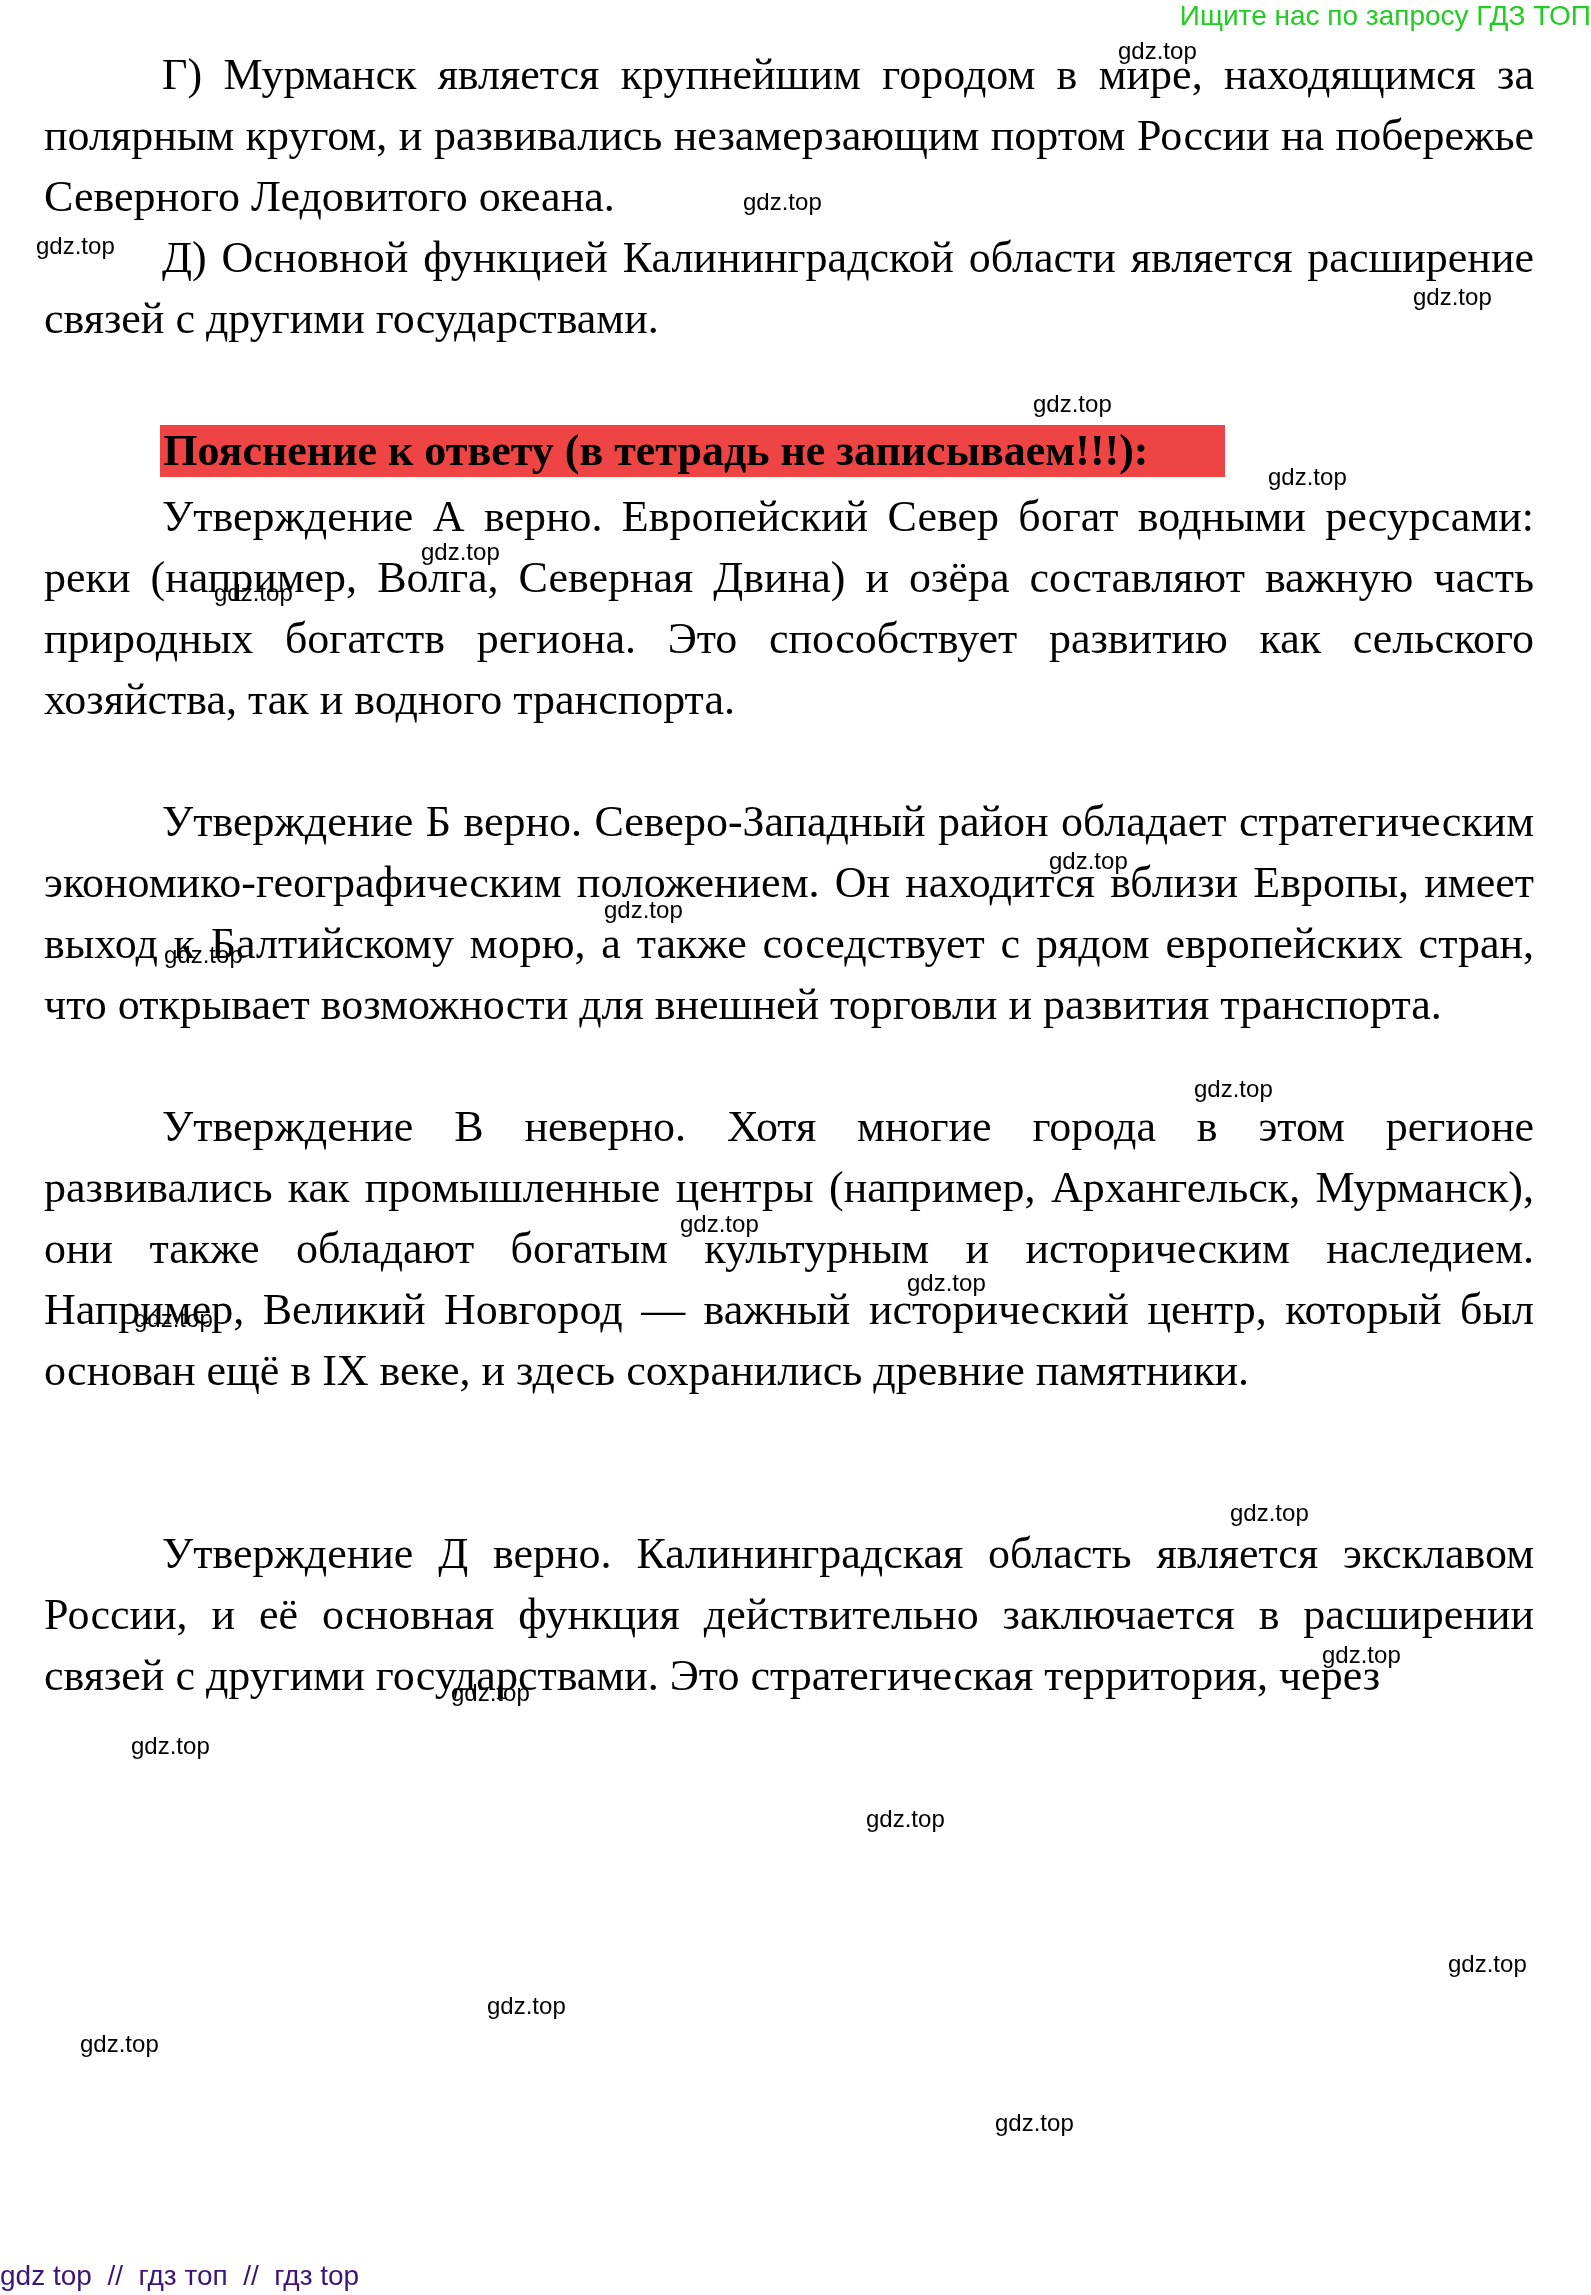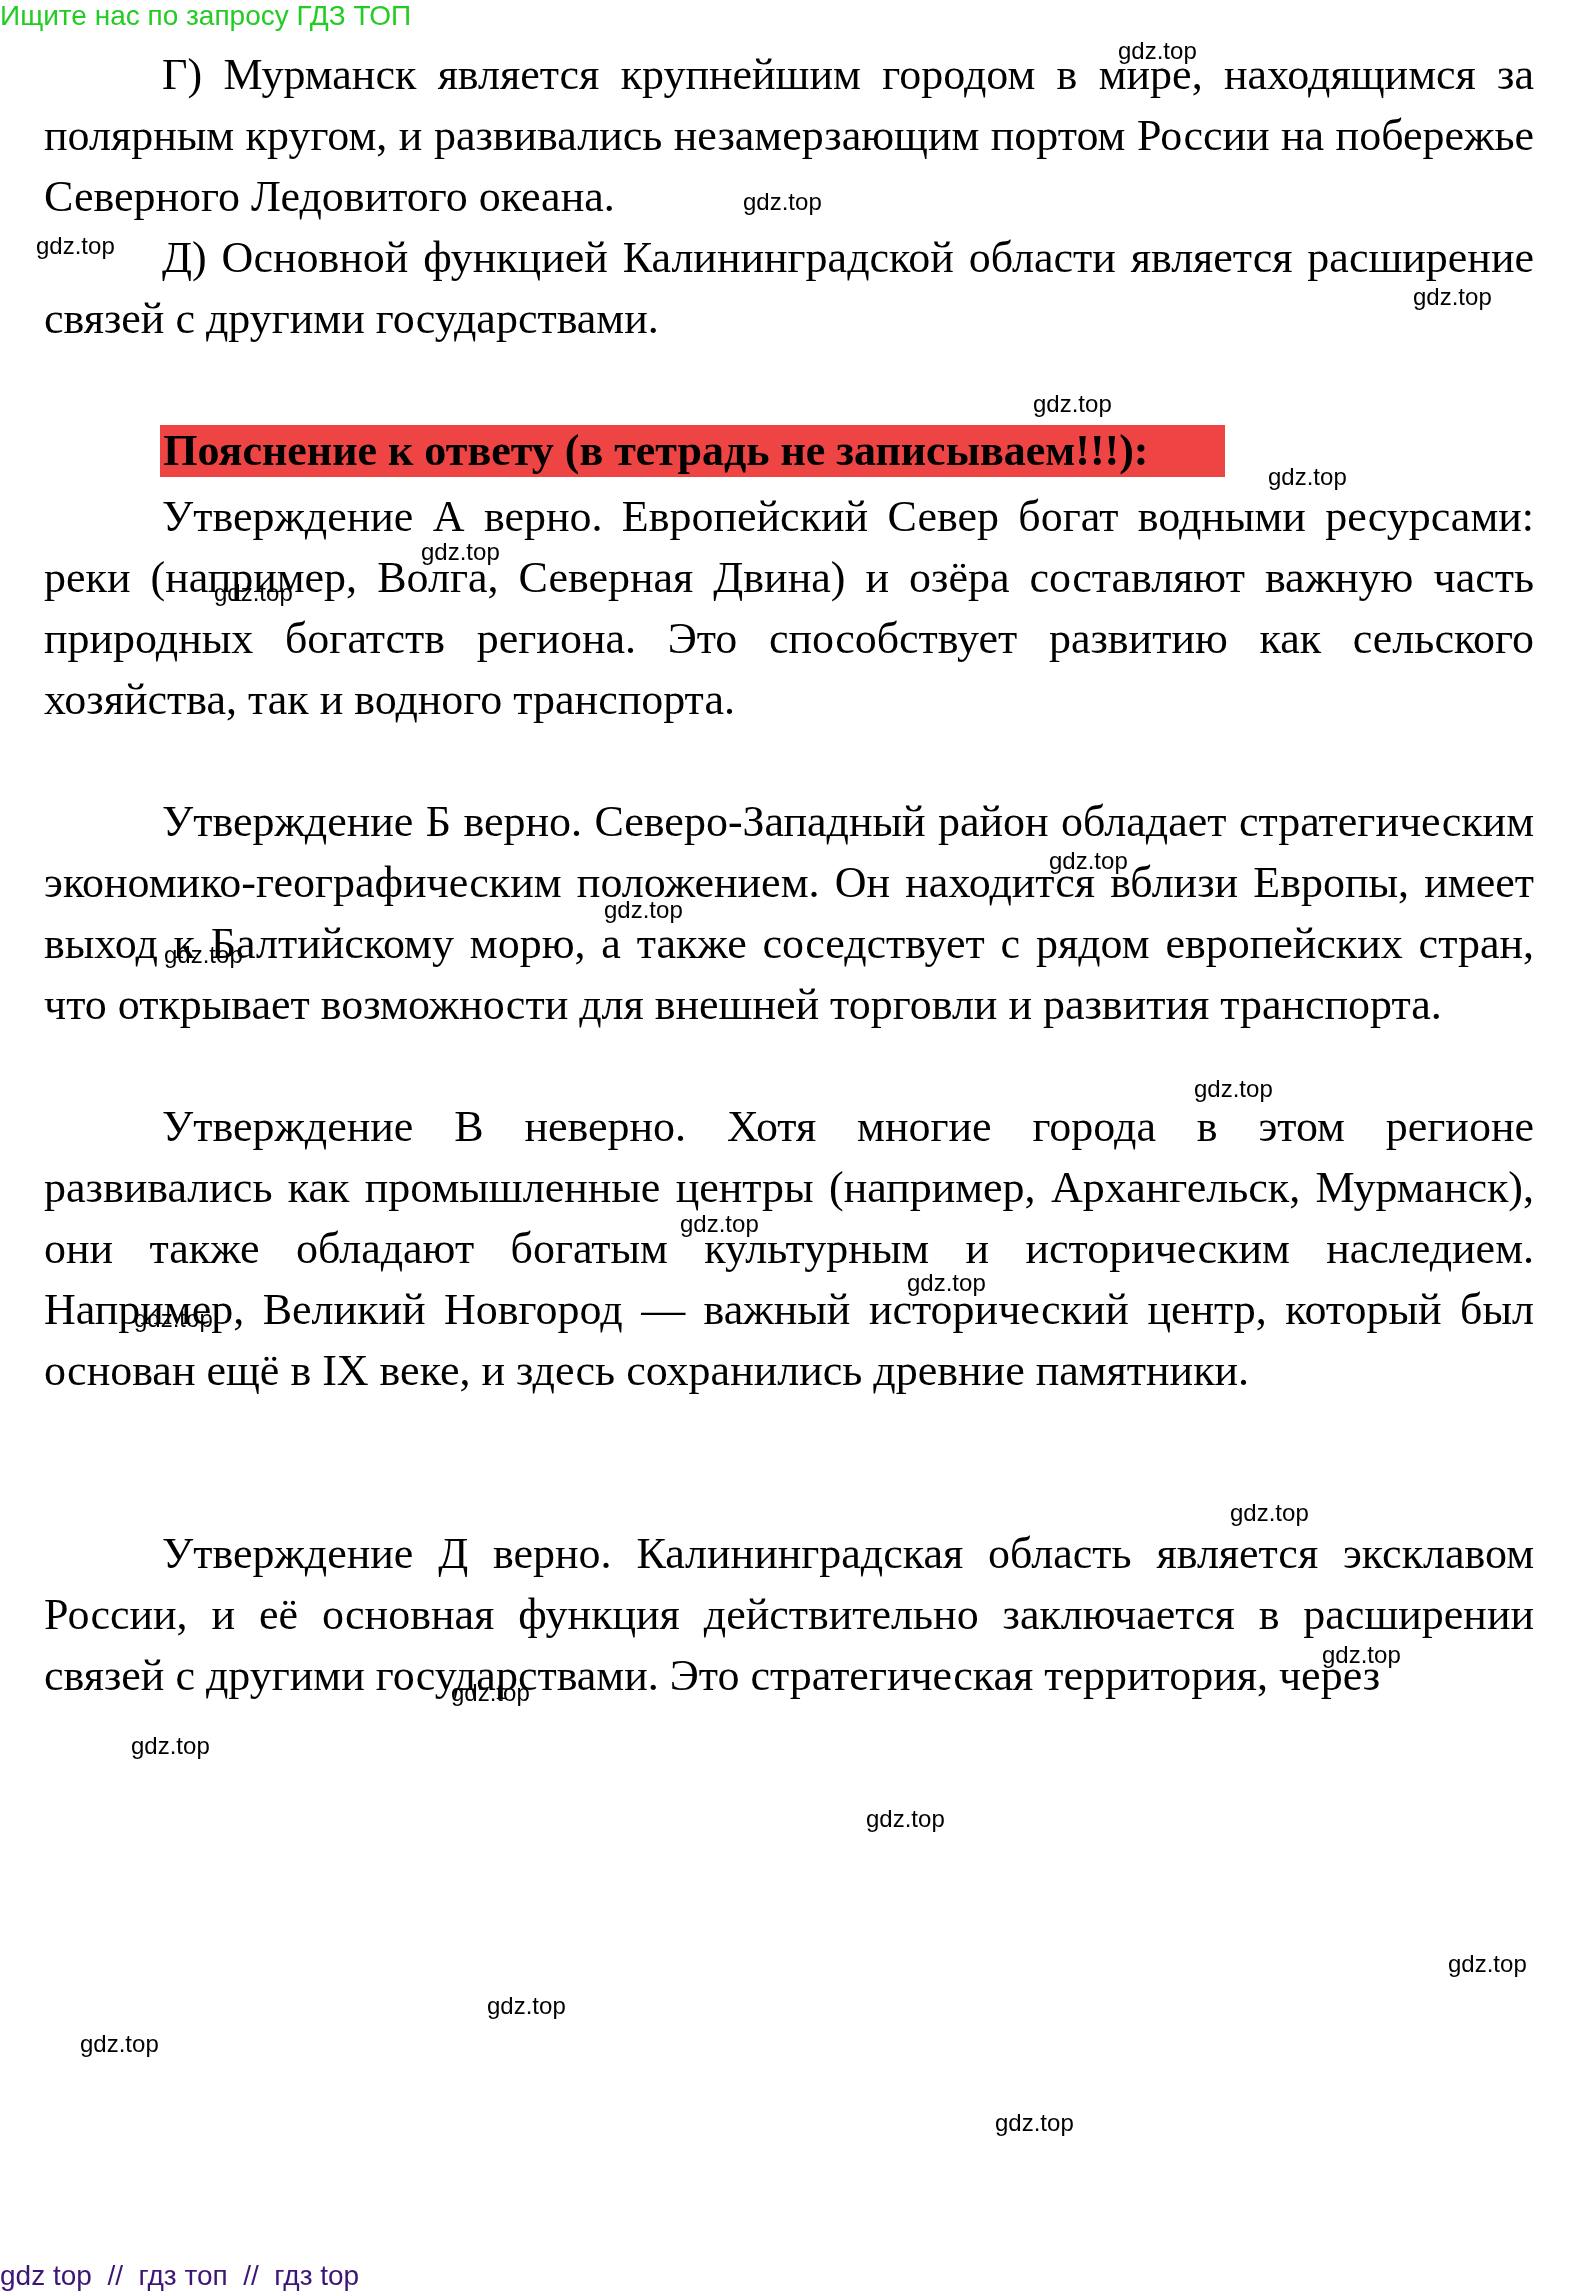--- a/index.html
+++ b/index.html
@@ -1,18 +1,18 @@
 <!DOCTYPE html>
 <html style="font-size:12.6px"><head>
 <meta charset="utf-8">
 <style>
   html, body { margin:0; padding:0; background:#ffffff; }
   body { width:1591px; height:2295px; position:relative; overflow:hidden; }
   .header {
-    position:absolute; left:0; top:0; width:1591px; text-align:left;
+    position:absolute; left:0; top:0; width:1591px; text-align:right;
     font-family:"Liberation Sans", sans-serif; font-size:28px; line-height:32px;
     color:#22cc22; top:0px;
   }
   .footer {
     position:absolute; left:0; top:2260px; width:1591px; text-align:left;
     font-family:"Liberation Sans", sans-serif; font-size:28px; line-height:32px;
     color:#3d1576;
   }
   .content {
     position:absolute; left:44px; width:1490px; top:44px;

